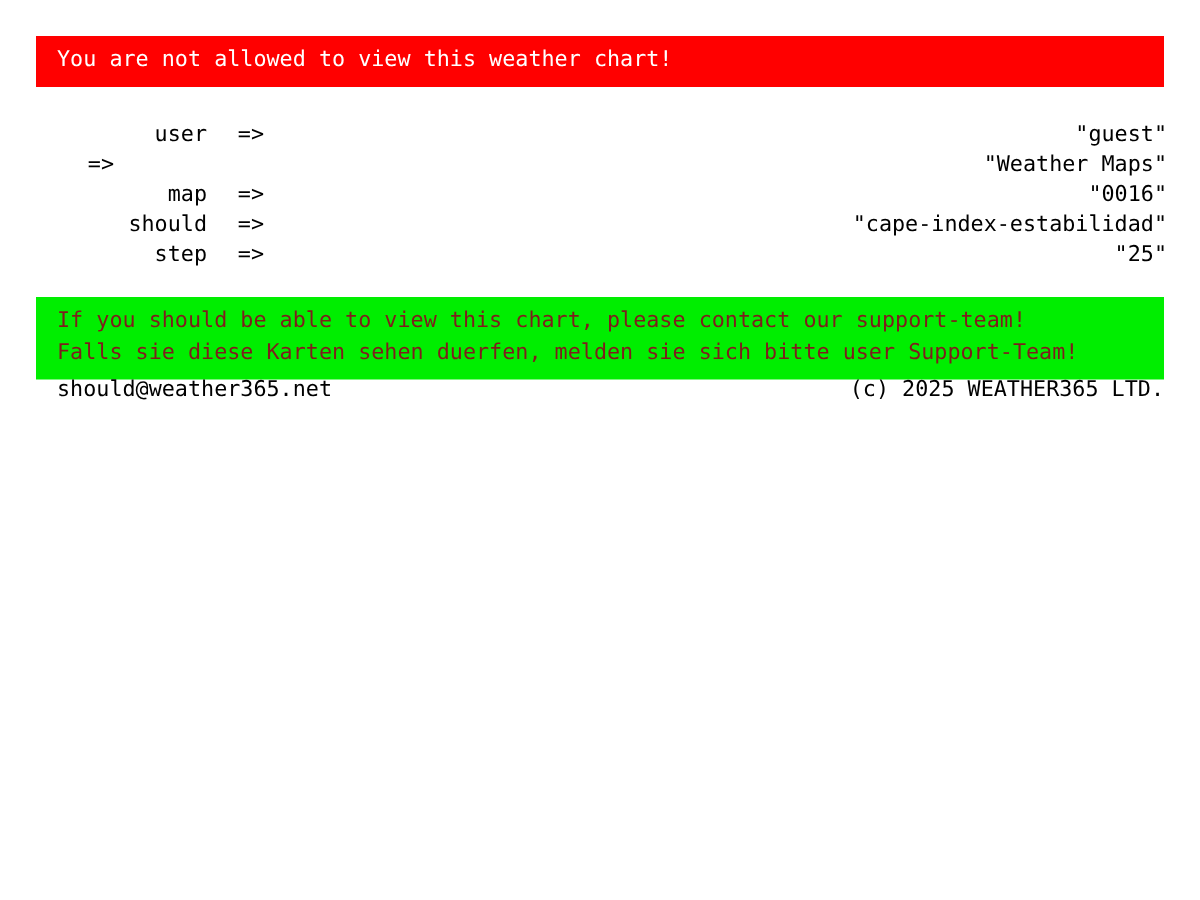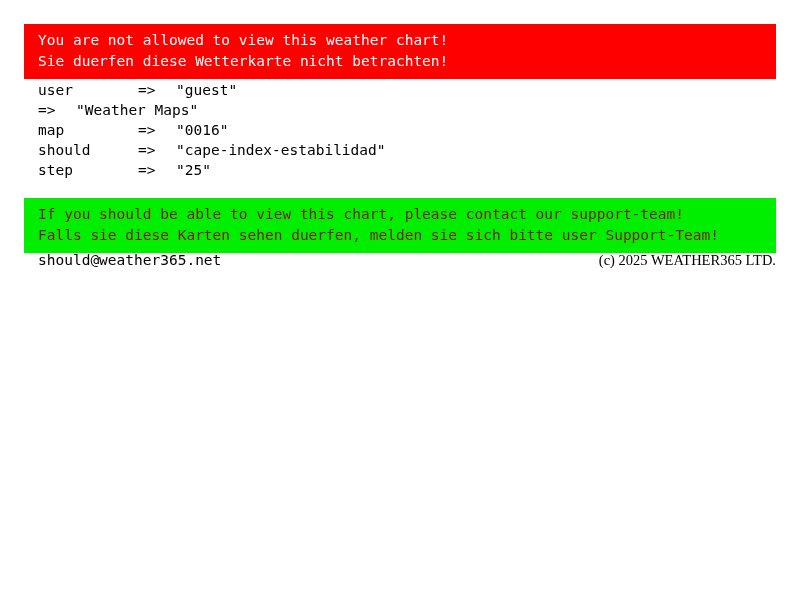--- a/index.html
+++ b/index.html
@@ -41,20 +41,21 @@
   .banner-line {
     line-height: 21px;
     white-space: pre;
   }
 
   .params {
     position: absolute;
     left: 38px;
     top: 80px;
     width: 740px;
+    text-align: right;
   }
   .param-row {
     display: flex;
     line-height: 20px;
     height: 20px;
     white-space: pre;
   }
   .param-key {
     width: 100px;
     flex: 0 0 100px;
@@ -71,31 +72,29 @@
     position: absolute;
     left: 38px;
     top: 250px;
     width: 738px;
     display: flex;
     justify-content: space-between;
     line-height: 20px;
     white-space: pre;
   }
   .footer-right {
-    font-family: Liberation Serif, serif;
   }
 </style>
 </head>
 <body>
 
 <div class="page">
 
   <div class="banner banner-error">
     <div class="banner-line">You are not allowed to view this weather chart!</div>
-    <div class="banner-line">Sie duerfen diese Wetterkarte nicht betrachten!</div>
   </div>
 
   <div class="params">
     <div class="param-row">
       <span class="param-key">user</span>
       <span class="param-arrow">=&gt;</span>
       <span class="param-val">"guest"</span>
     </div>
     <div class="param-row">
       <span class="param-arrow">=&gt;</span>

